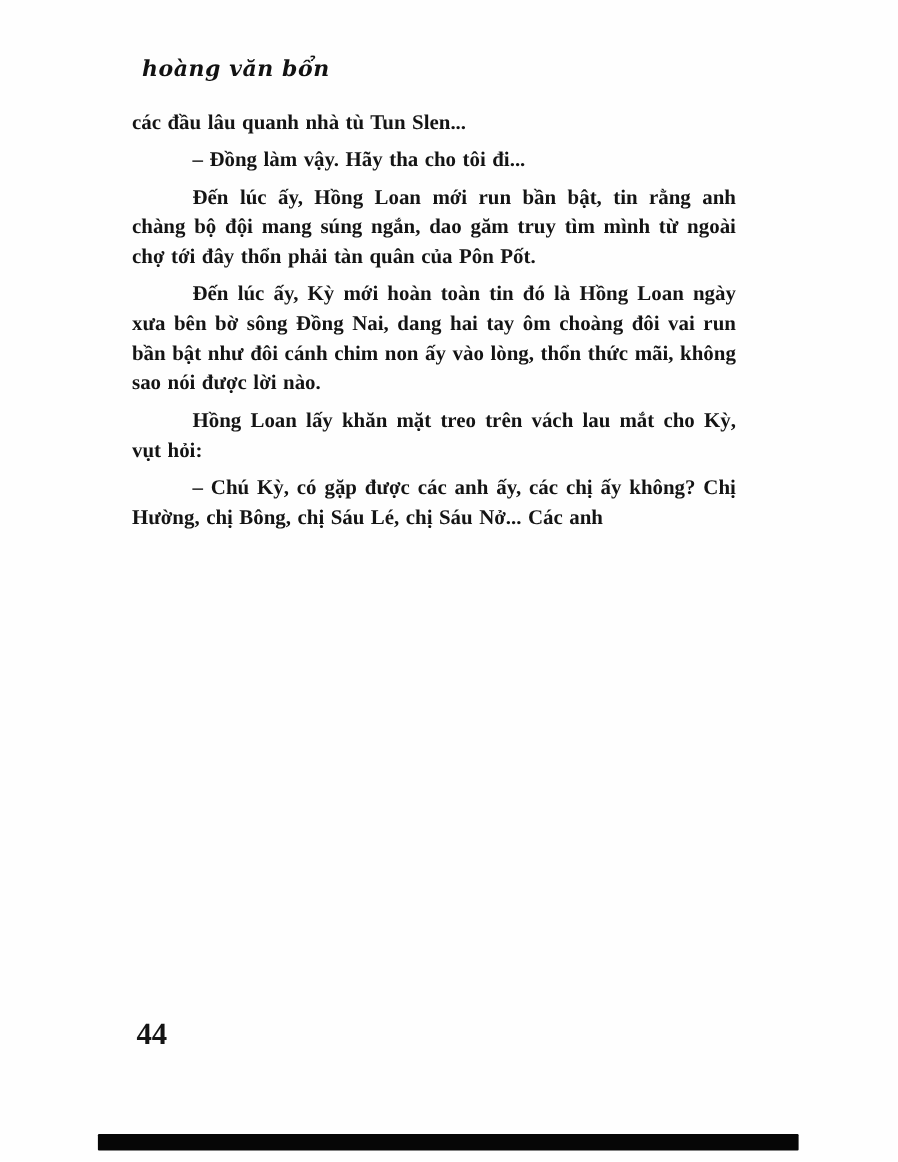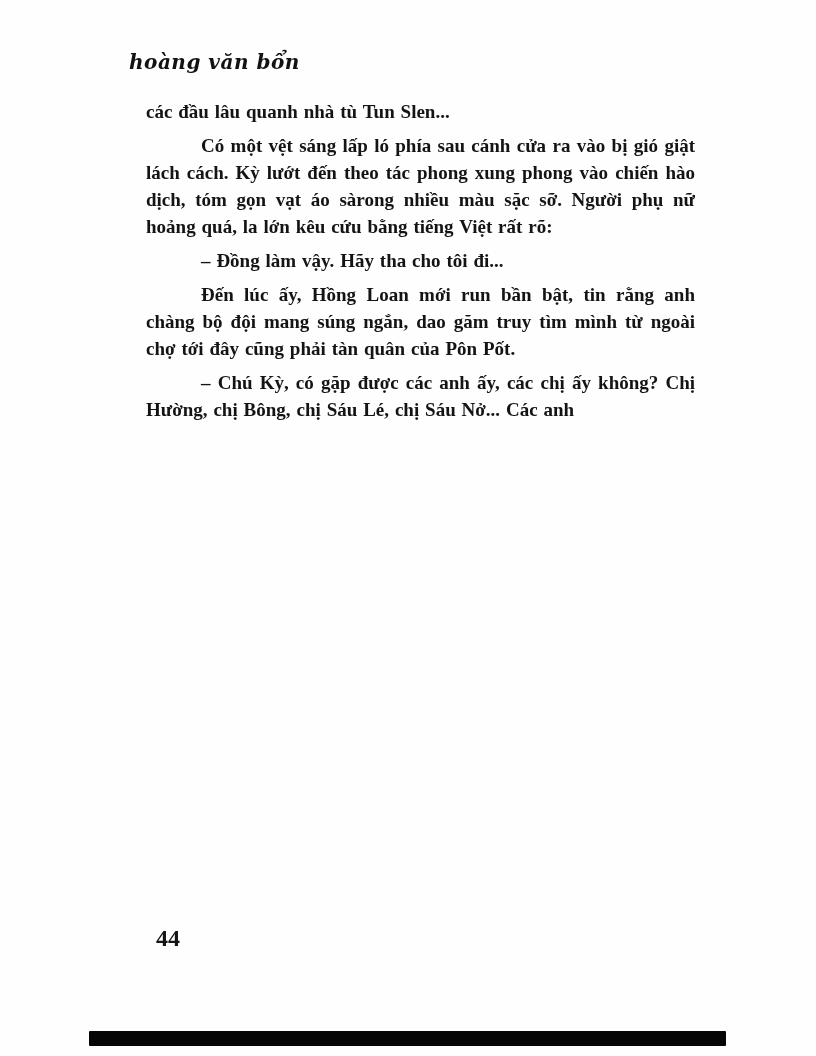--- a/index.html
+++ b/index.html
@@ -22,46 +22,45 @@
     top: 50px;
     font-family: "DejaVu Serif", "Liberation Serif", serif;
     font-style: italic;
     font-weight: 700;
     font-size: 20px;
     letter-spacing: 0.5px;
     color: #121212;
   }
   .text-block {
     position: absolute;
-    left: 146px;
+    left: 120px;
     top: 98px;
     width: 549px;
     color: #141414;
   }
   .text-block p {
     margin: 0 0 7px 0;
     font-size: 19px;
     line-height: 27px;
     font-weight: 700;
     text-align: justify;
     text-indent: 55px;
     word-spacing: 0.06em;
   }
   .text-block p.no-indent {
     text-indent: 0;
   }
   .page-number {
     position: absolute;
     left: 124px;
     top: 925px;
-    font-size: 24px;
+    font-size: 28px;
     font-weight: 700;
     color: #141414;
     font-family: "Liberation Serif", serif;
-    margin-left: 32px;
   }
   .scan-artifact-bar {
     position: absolute;
     left: 89px;
     top: 1031px;
     width: 637px;
     height: 15px;
     background: #060606;
     border-radius: 1px;
   }
@@ -69,23 +68,24 @@
 </head>
 <body>
 
 <div class="page" style="background: rgb(254, 254, 254);">
 
   <div class="running-header">hoàng văn bổn</div>
 
   <div class="text-block">
 
   <p class="no-indent">các đầu lâu quanh nhà tù Tun Slen...</p>
-      <p>Có một vệt sáng lấp ló phía sau cánh cửa ra vào bị gió giật lách cách. Kỳ lướt đến theo tác phong xung phong vào chiến hào dịch, tóm gọn vạt áo sàrong nhiều màu sặc sỡ. Người phụ nữ hoảng quá, la lớn kêu cứu bằng tiếng Việt rất rõ:</p>
       <p>– Đồng làm vậy. Hãy tha cho tôi đi...</p>
-      <p>Đến lúc ấy, Hồng Loan mới run bần bật, tin rằng anh chàng bộ đội mang súng ngắn, dao găm truy tìm mình từ ngoài chợ tới đây cũng phải tàn quân của Pôn Pốt.</p>
+      <p>Đến lúc ấy, Hồng Loan mới run bần bật, tin rằng anh chàng bộ đội mang súng ngắn, dao găm truy tìm mình từ ngoài chợ tới đây thổn phải tàn quân của Pôn Pốt.</p>
+      <p>Đến lúc ấy, Kỳ mới hoàn toàn tin đó là Hồng Loan ngày xưa bên bờ sông Đồng Nai, dang hai tay ôm choàng đôi vai run bần bật như đôi cánh chim non ấy vào lòng, thổn thức mãi, không sao nói được lời nào.</p>
+      <p>Hồng Loan lấy khăn mặt treo trên vách lau mắt cho Kỳ, vụt hỏi:</p>
       <p>– Chú Kỳ, có gặp được các anh ấy, các chị ấy không? Chị Hường, chị Bông, chị Sáu Lé, chị Sáu Nở... Các anh</p>
     </div>
 
   <div class="page-number">44</div>
 
   <div class="scan-artifact-bar" style="background: rgb(6, 6, 6);"></div>
 
 </div>
 
 </body></html>

